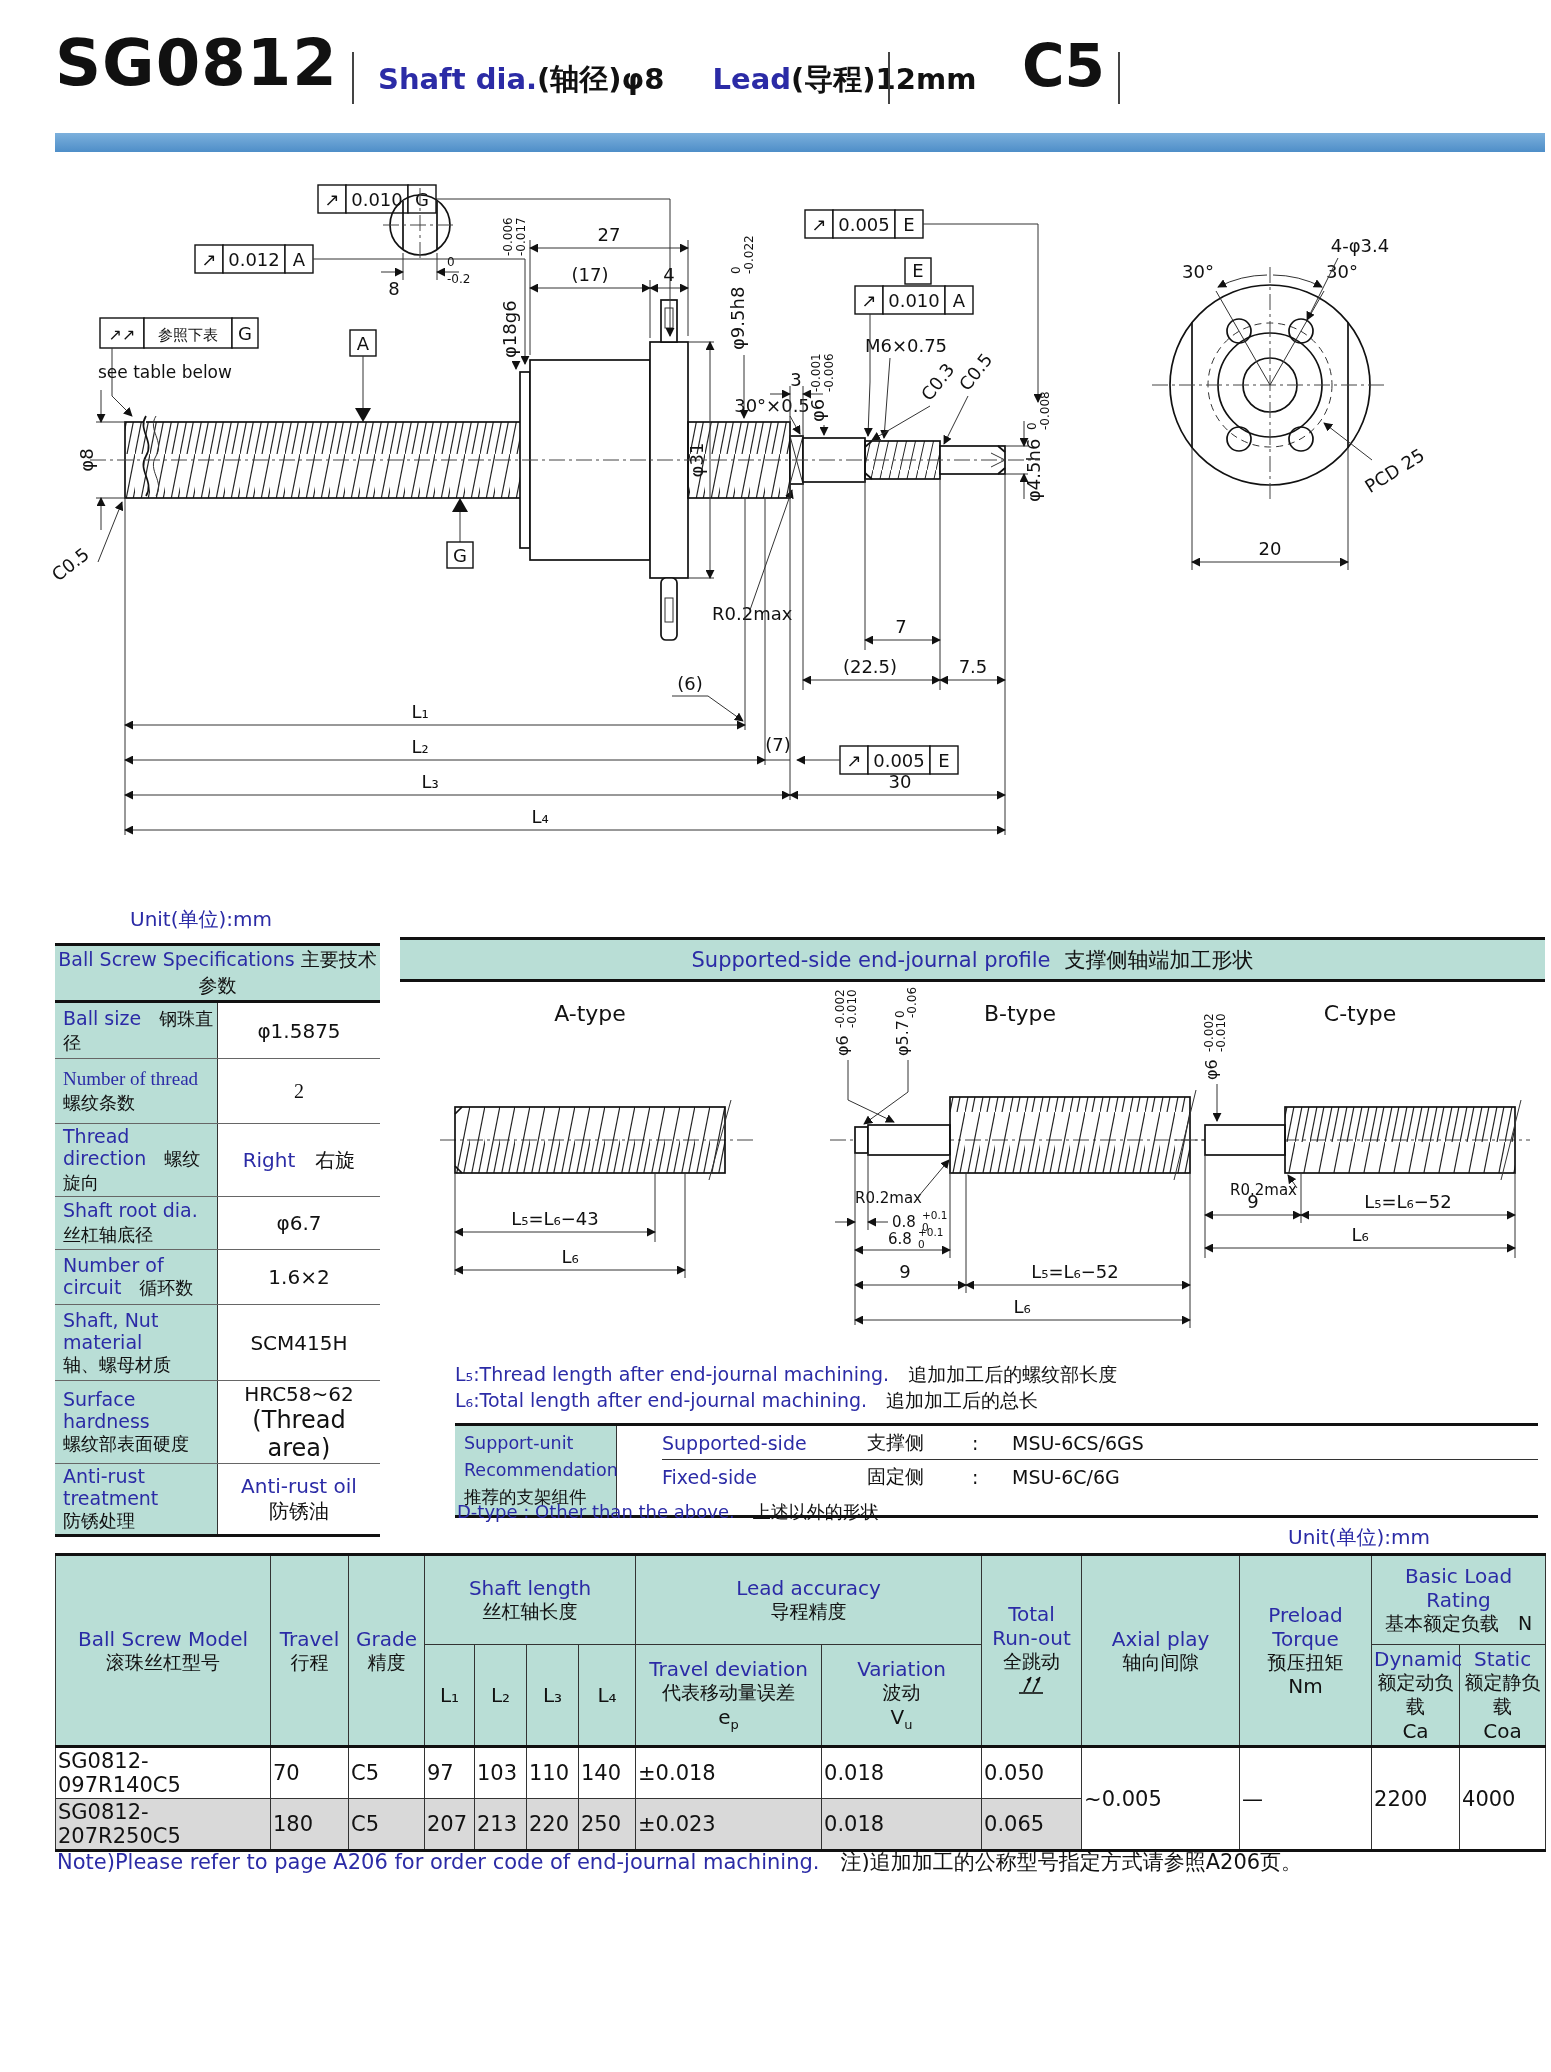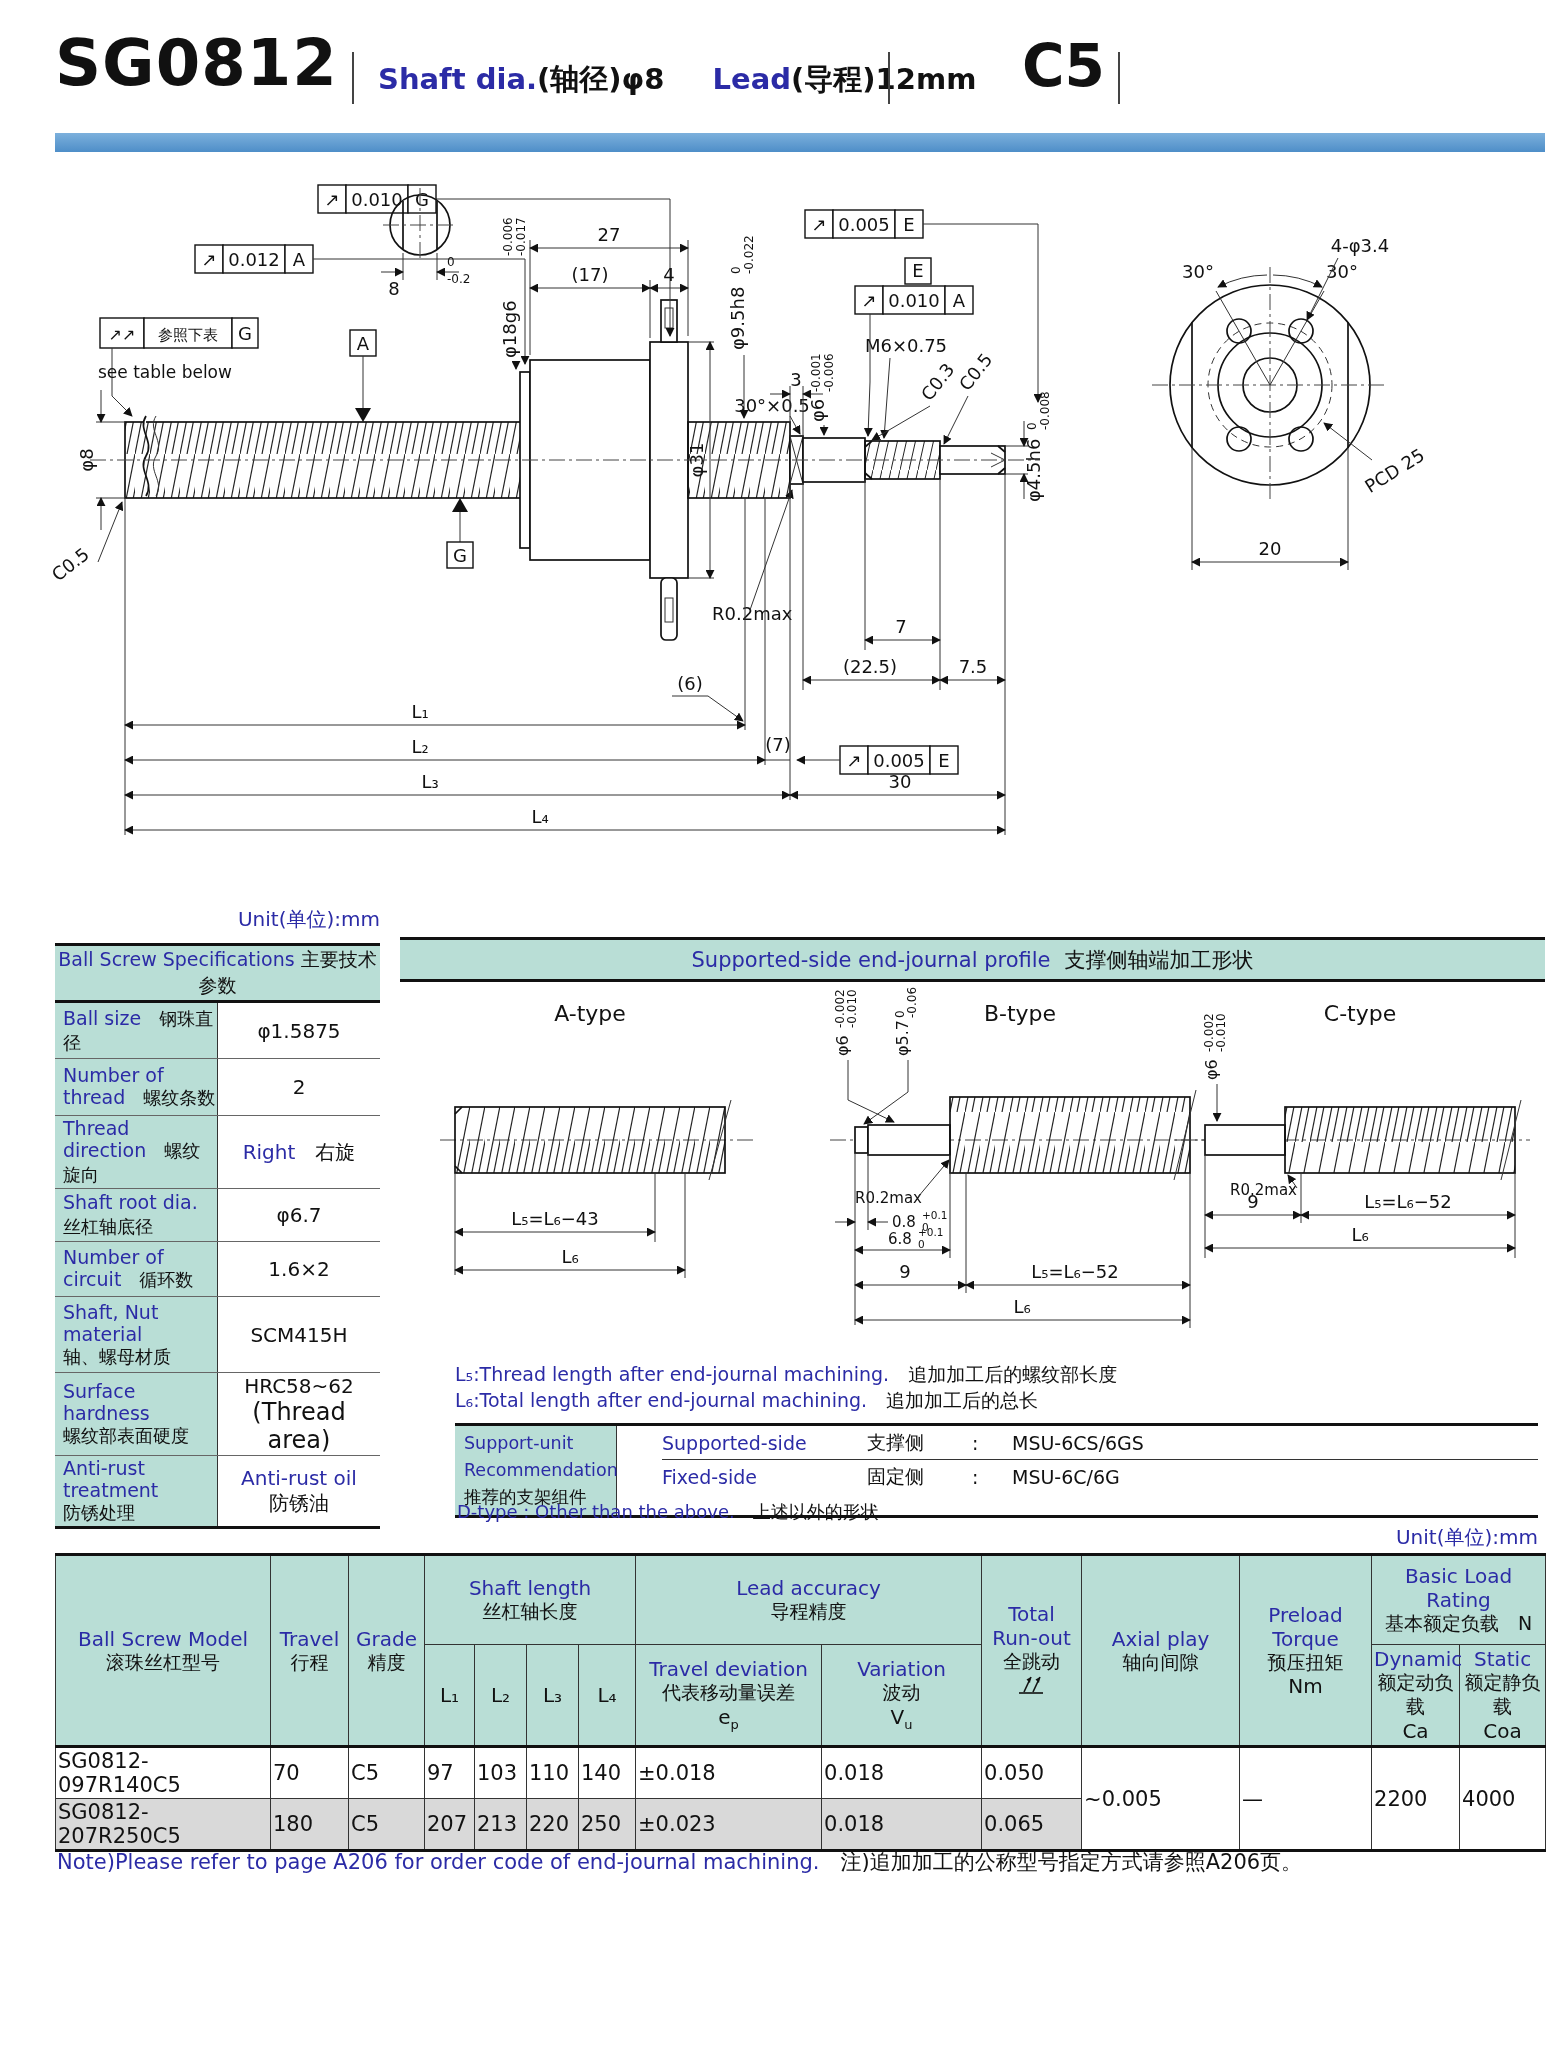--- a/index.html
+++ b/index.html
@@ -22,21 +22,21 @@
   .thr{stroke:#111;stroke-width:1.7;}
   .dl{stroke:#333;stroke-width:1;fill:none;}
   .cl{stroke:#444;stroke-width:1;fill:none;stroke-dasharray:16 4 3 4;}
   .dt{font-size:18px;fill:#111;text-anchor:middle;}
   .dts{font-size:15px;fill:#111;text-anchor:middle;}
   .as{text-anchor:start;}
   .ts{font-size:12px;fill:#111;text-anchor:start;}
   .fcr{fill:#fff;stroke:#111;stroke-width:1.4;}
   .tri{fill:#111;}
   
-  .unit{font-size:20px;text-align:right;}
+  .unit{font-size:20px;text-align:left;}
   
   #spec{left:55px;top:943px;}
   #spec table{border-collapse:collapse;width:325px;table-layout:fixed;}
   #spec th{border-top:3px solid #111;border-bottom:3px solid #111;height:38px;
            font-weight:normal;font-size:19px;}
   #spec td{border-bottom:1px solid #666;font-size:18px;vertical-align:middle;}
   #spec tr:last-child td{border-bottom:3px solid #111;}
   #spec td.lbl{width:202px;padding-left:8px;border-right:1.4px solid #333;}
   #spec td.val{text-align:center;font-size:20px;}
   #spec .en{font-size:19px;}
@@ -428,21 +428,21 @@
         <tr>
     <th class="teal" colspan="2">
       <span class="blue">Ball Screw Specifications</span>
       <span>主要技术参数</span>
     </th>
   </tr>
   <tr style="height:57px;">
     <td class="lbl teal"><span class="en blue">Ball size</span>　<span class="zh">钢珠直径</span></td>
     <td class="val">φ1.5875</td>
   </tr>
-  <tr style="height:57px;">
+  <tr style="height:65px;font-family:Liberation Serif, serif;">
     <td class="lbl teal"><span class="en blue">Number of thread</span>　<span class="zh">螺纹条数</span></td>
     <td class="val">2</td>
   </tr>
   <tr style="height:55px;margin-left:20px;">
     <td class="lbl teal"><span class="en blue">Thread direction</span>　<span class="zh">螺纹旋向</span></td>
     <td class="val"><span class="blue">Right</span>　<span>右旋</span></td>
   </tr>
   <tr style="height:53px;">
     <td class="lbl teal"><span class="en blue">Shaft root dia.</span>　<span class="zh">丝杠轴底径</span></td>
     <td class="val">φ6.7</td>

